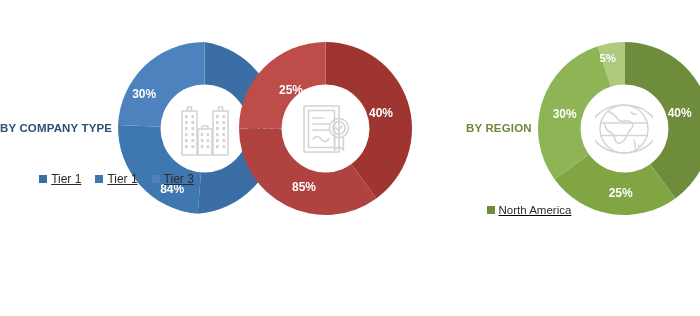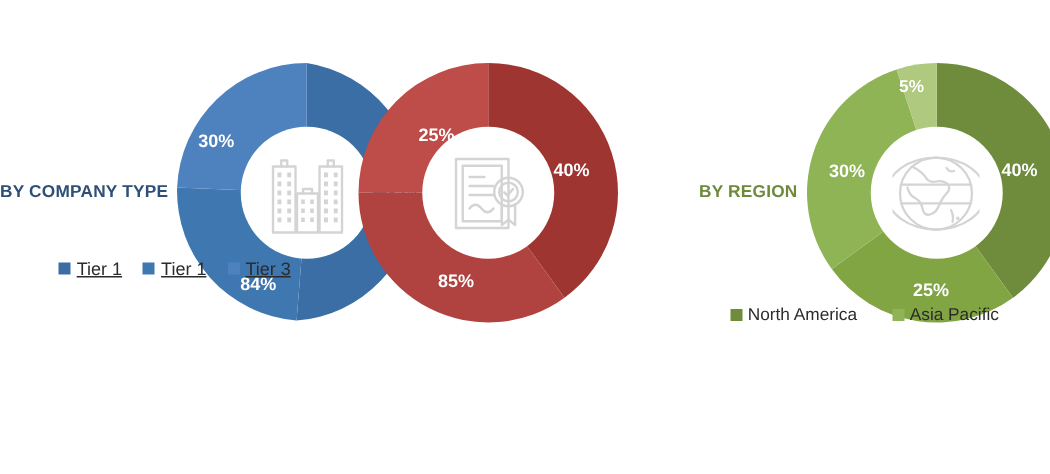--- a/index.html
+++ b/index.html
@@ -95,20 +95,21 @@
     align-items: center;
   }
   .legend-row1 { bottom: 58px; }
   .legend-grid {
     bottom: 28px;
     display: grid;
     grid-template-columns: 108px 84px;
     grid-row-gap: 13px;
     justify-content: center;
     align-items: center;
+    text-decoration: underline;
   }
   .legend-item {
     display: flex;
     align-items: center;
     margin: 0 7px;
     white-space: nowrap;
   }
   .legend-grid .legend-item { margin: 0; }
   .swatch {
     width: 8px;
@@ -292,20 +293,16 @@
           <circle cx="43.5" cy="45.5" r="1.1" fill="#d4d4d4" stroke="none"></circle>
         </svg>
       </div>
     </div>
 
     <div class="legend legend-grid">
       <div class="legend-item">
         <span class="swatch" style="background:#6e8c3c"></span>
         <span class="legend-label">North America</span>
       </div>
-      <div class="legend-item">
-        <span class="swatch" style="background:#8fb455"></span>
-        <span class="legend-label">Asia Pacific</span>
-      </div>
     </div>
   </div>
 
 </div>
 
 </body></html>

